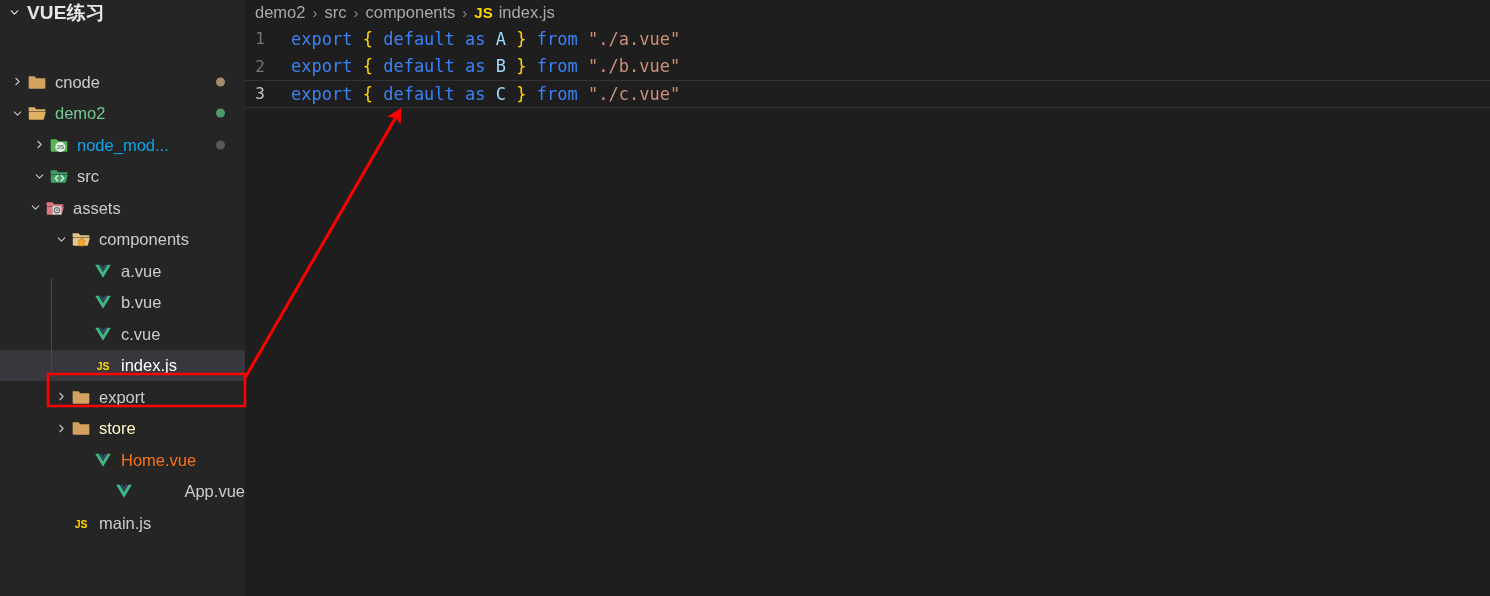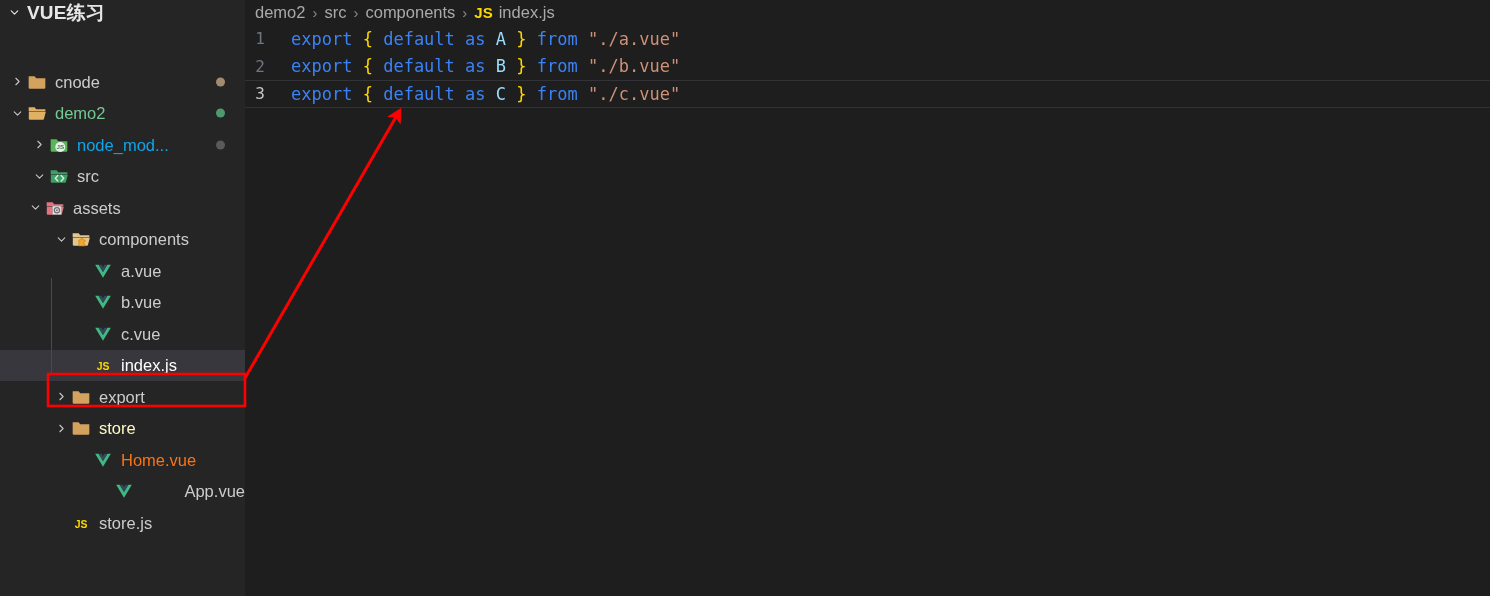--- a/index.html
+++ b/index.html
@@ -285,21 +285,21 @@
           </span>
           <span class="label" style="color: rgb(204, 204, 204);">App.vue</span>
         </div>
         <div class="row" style="padding-left: 52px;">
           <span class="twisty hidden"></span>
           <span class="ficon">
             <svg width="22" height="20" viewBox="0 0 24 24">
               <text x="12" y="17.5" font-size="12.5" font-weight="bold" font-family="sans-serif" fill="#FFD700" text-anchor="middle">JS</text>
             </svg>
           </span>
-          <span class="label" style="color: rgb(204, 204, 204);">store.js</span>
+          <span class="label" style="color: rgb(204, 204, 204);">main.js</span>
         </div>
       </div>
 
     <div class="indent-guide"></div>
   </div>
 
   <div id="editor">
 
     <div class="breadcrumb" id="breadcrumb">
         <span class="crumb">demo2</span>

